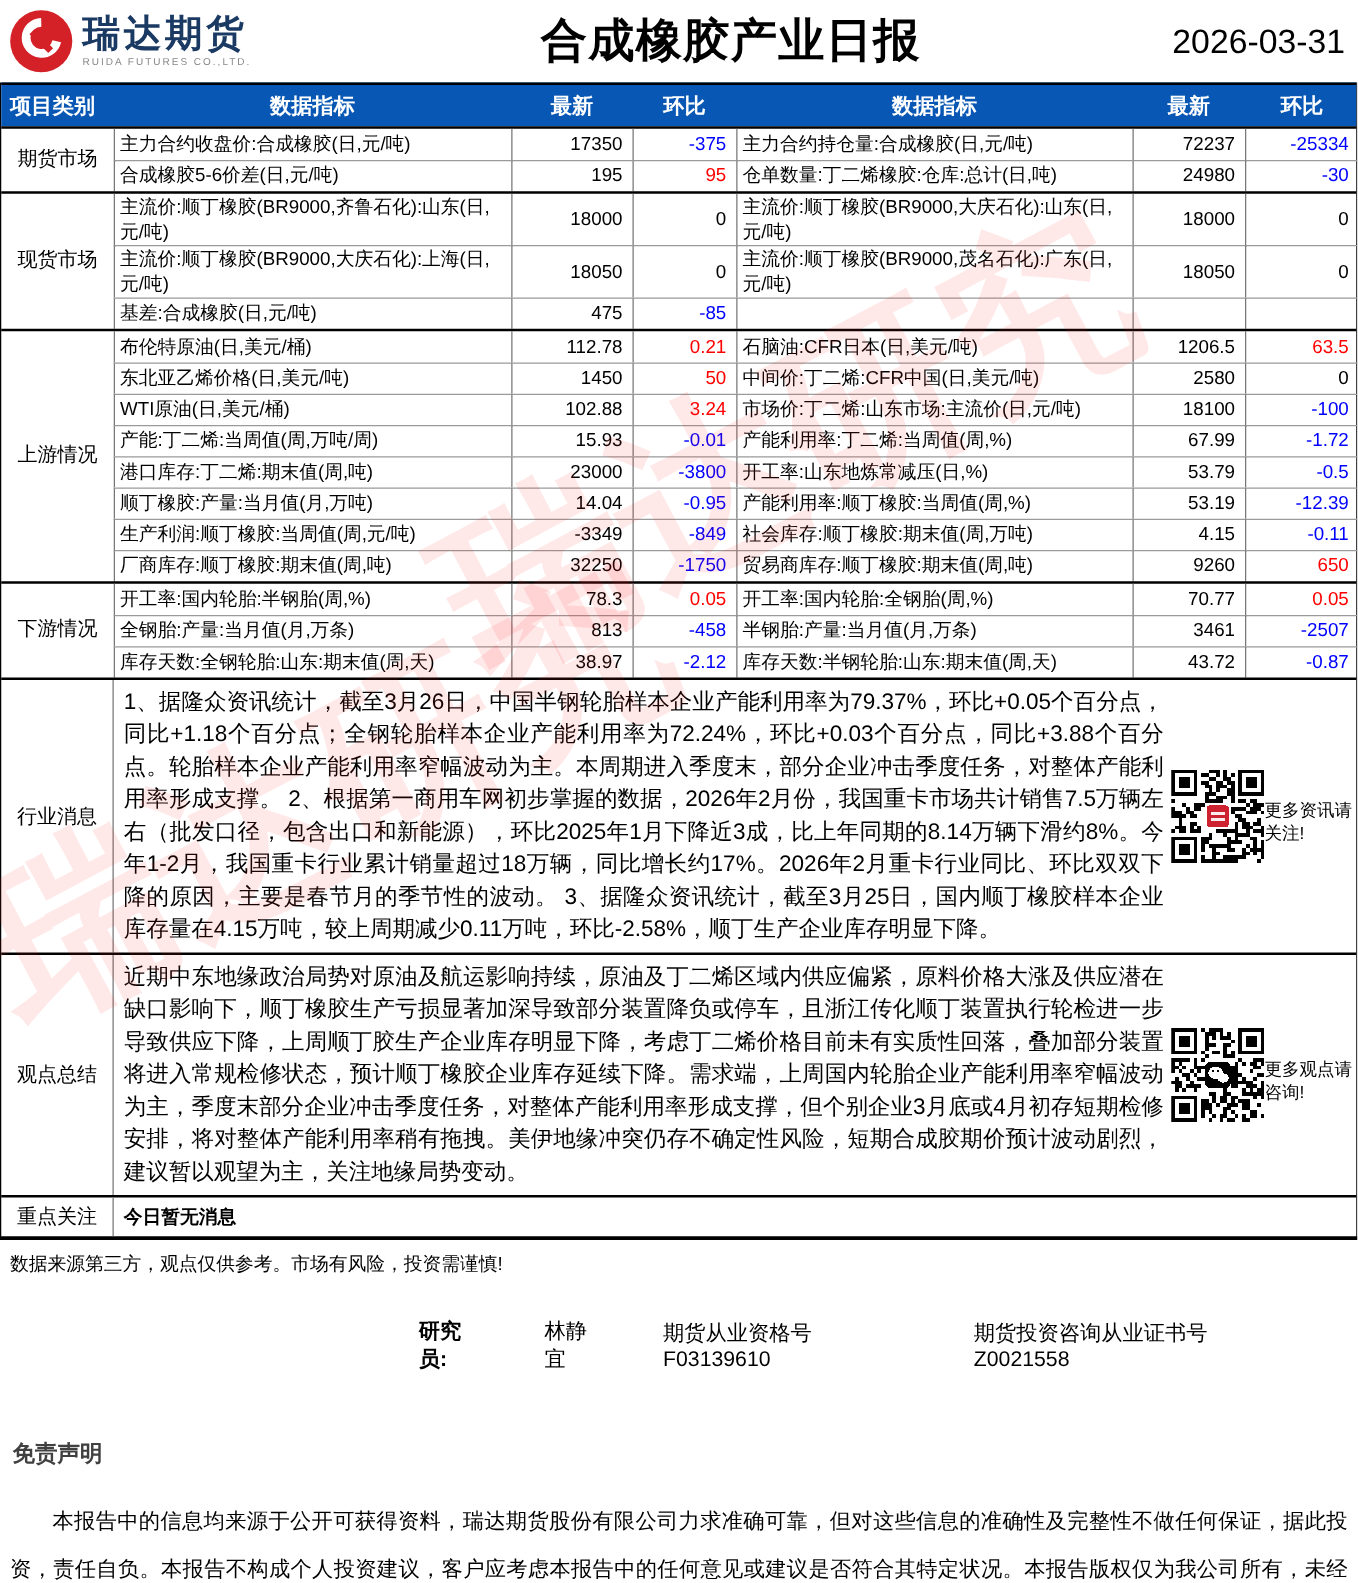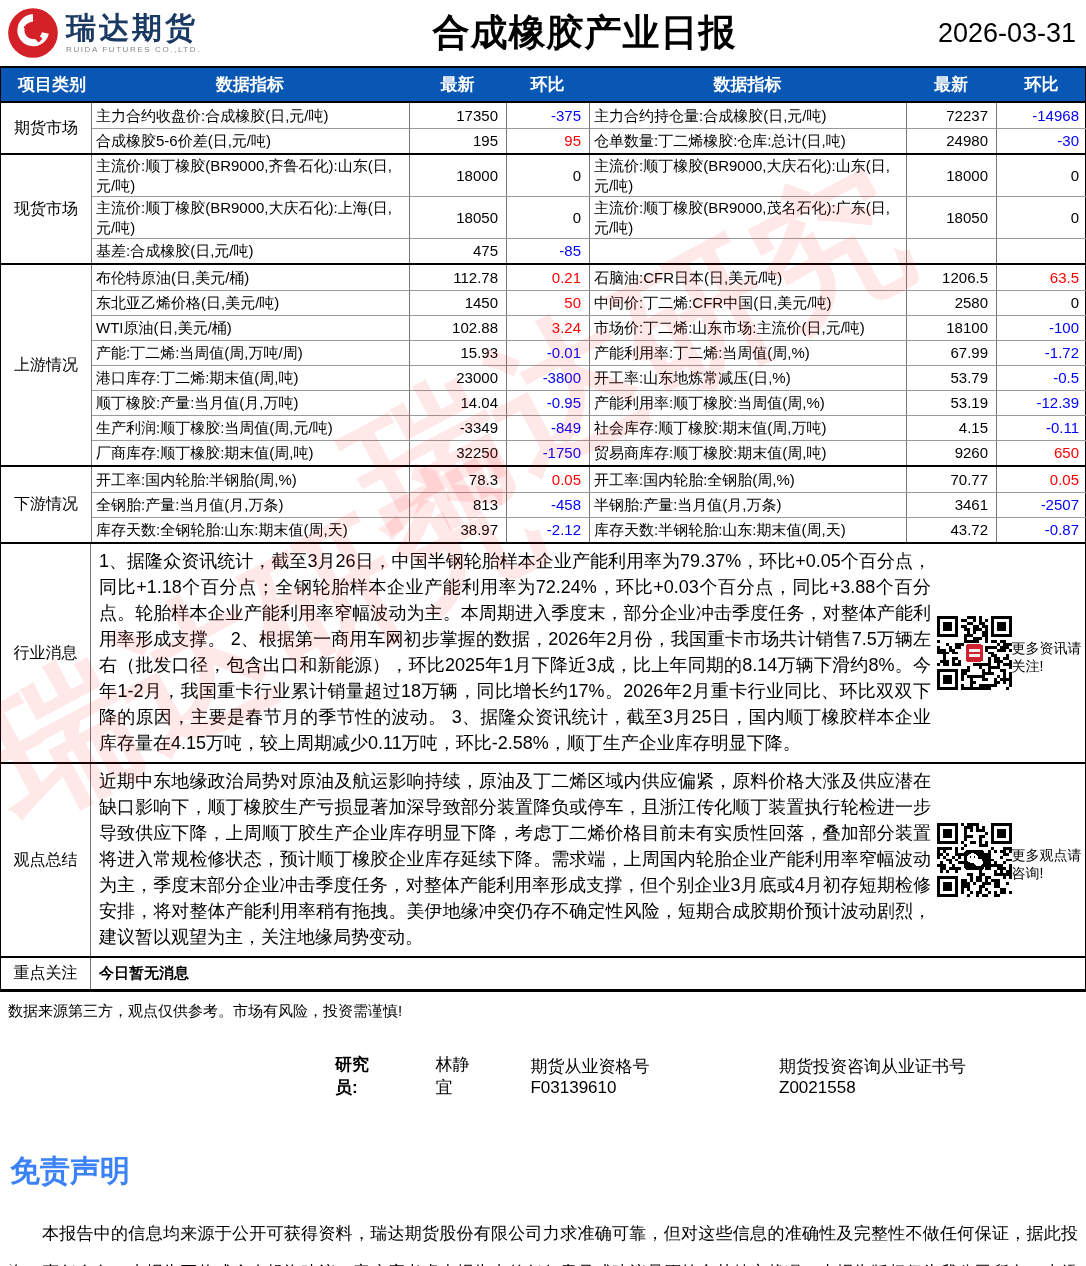--- a/index.html
+++ b/index.html
@@ -15,21 +15,21 @@
   .logo-cn { font-size:30px; font-weight:bold; color:#1b3a63; letter-spacing:3px; line-height:1.05; }
   .logo-en { font-size:8px; color:#888; letter-spacing:1.6px; margin-top:2px; }
   .report-title { flex:1; text-align:center; font-size:37px; font-weight:900; color:#000; letter-spacing:1px; }
   .report-date { width:175px; text-align:right; font-size:27px; color:#000; padding-right:4px; }
 
   
   .table-wrap { border-left:1px solid #000; border-right:1px solid #000; border-bottom:3px solid #000; position:relative; }
   .grid7 { display:grid; grid-template-columns:90px 318px 97px 83px 317px 90px 91px; }
   .thead { background:#0857b4; color:#fff; font-weight:bold; font-size:17px; border-top:2px solid #000; }
   .thead > div { min-height:33px; display:flex; align-items:center; justify-content:center; }
-  .thead > div:first-child { justify-content:flex-start; padding-left:17px; }
+  .thead > div:first-child { justify-content:flex-start; padding-left:7px; }
   .sec { border-top:2px solid #000; position:relative; }
   .c { display:flex; align-items:center; min-height:25px; font-size:15px; color:#000;
        border-left:1px solid #777; padding:1px 4px; line-height:1.3; }
   .c.top { border-top:1px solid #9a9a9a; }
   .cat { border-left:none; justify-content:center; font-size:16px; padding:0 2px; }
   .lbl { justify-content:flex-start; }
   .val, .chg { justify-content:flex-end; padding-right:8px; font-size:15px; }
   .pos { color:#ff0000; } .neg { color:#0000ff; } .zero { color:#000; }
 
   
@@ -47,21 +47,21 @@
   .wm { position:absolute; font-size:150px; font-weight:bold; color:rgba(255,30,30,0.10);
         pointer-events:none; white-space:nowrap; z-index:5; }
   .wm1 { top:190px; left:330px; transform:rotate(-28deg); }
   .wm2 { top:470px; left:-40px; transform:rotate(-28deg); }
 
   
   .disclaimer-short { font-size:15px; padding:10px 20px 0 8px; color:#000; }
   .researcher-line { display:flex; align-items:center; padding-left:335px; margin-top:32px; font-size:17px; color:#000; }
   .researcher-line .res-label { font-weight:bold; }
   .researcher-line span { margin-right:44px; }
-  .disc-title { font-size:30px; font-weight:900; margin:52px 0 0 10px; color:#3b82f6; }
+  .disc-title { font-size:18px; font-weight:900; margin:52px 0 0 10px; color:#404040; }
   .disc-text { font-size:17px; line-height:39px; text-indent:2em; margin:22px 8px 0 8px; text-align:justify; color:#000; }
 </style>
 </head>
 <body>
 
 <div class="page">
 
   <header class="report-header">
     <div class="logo">
       <svg class="logo-mark" viewBox="0 0 100 100">
@@ -94,21 +94,21 @@
     </div>
 
     <div id="rows-host">
         <div class="sec grid7">
           <div class="c cat" style="grid-row: 1 / span 2;">期货市场</div>
           <div class="c lbl">主力合约收盘价:合成橡胶(日,元/吨)</div>
           <div class="c val">17350</div>
           <div class="c chg neg">-375</div>
           <div class="c lbl">主力合约持仓量:合成橡胶(日,元/吨)</div>
           <div class="c val">72237</div>
-          <div class="c chg neg">-14968</div>
+          <div class="c chg neg">-25334</div>
           <div class="c lbl top">合成橡胶5-6价差(日,元/吨)</div>
           <div class="c val top">195</div>
           <div class="c chg pos top">95</div>
           <div class="c lbl top">仓单数量:丁二烯橡胶:仓库:总计(日,吨)</div>
           <div class="c val top">24980</div>
           <div class="c chg neg top">-30</div>
         </div>
         <div class="sec grid7">
           <div class="c cat" style="grid-row: 1 / span 3;">现货市场</div>
           <div class="c lbl">主流价:顺丁橡胶(BR9000,齐鲁石化):山东(日,元/吨)</div>

